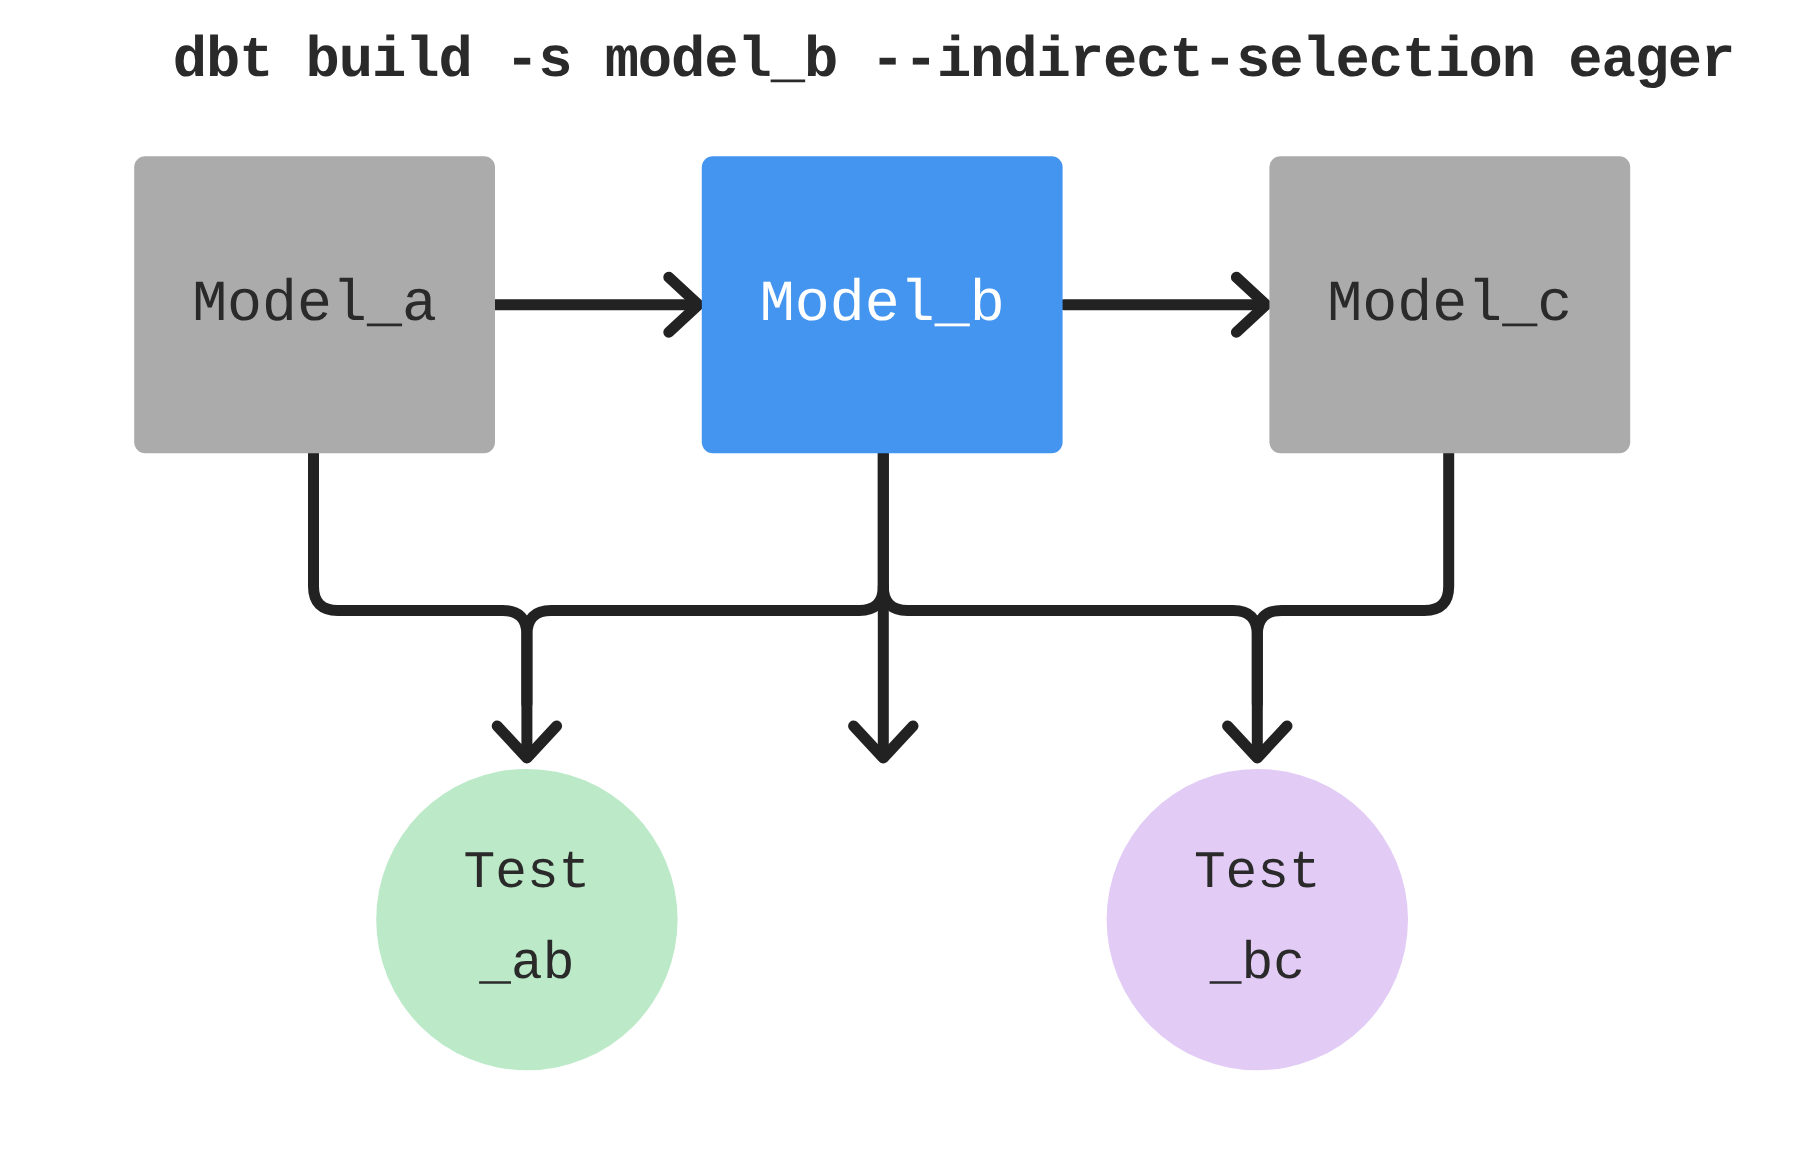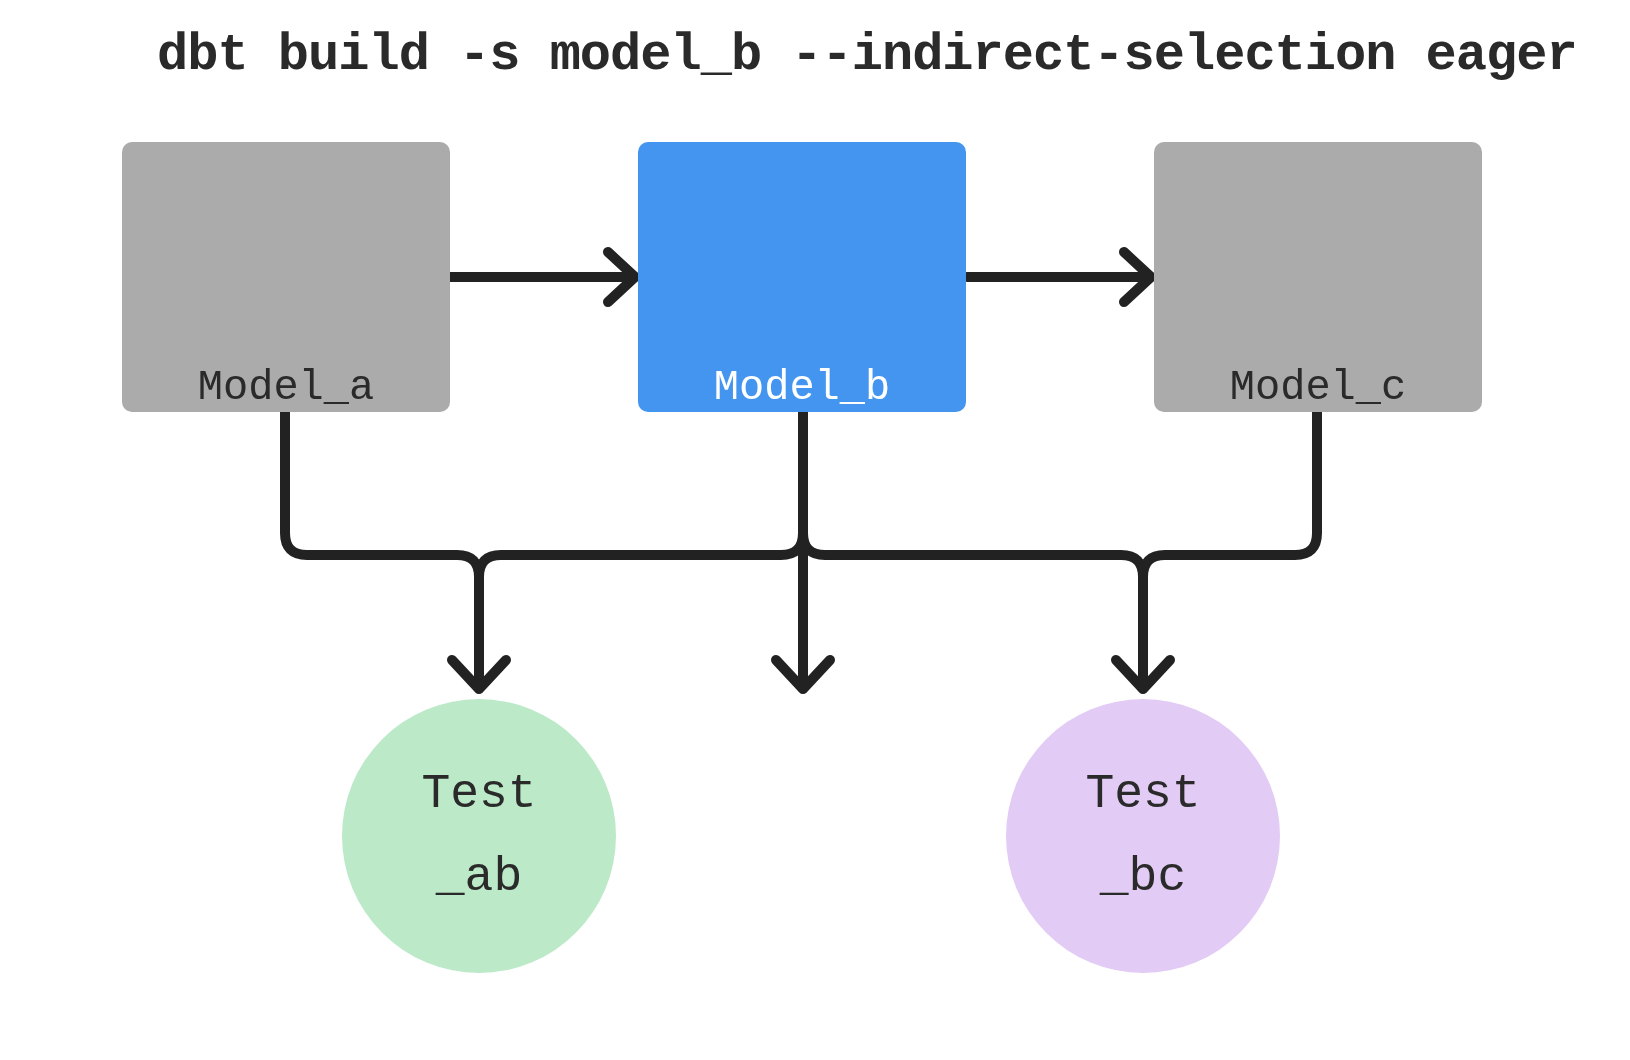--- a/index.html
+++ b/index.html
@@ -34,23 +34,23 @@
     stroke-linecap: round;
     stroke-linejoin: round;
   }
   .model-box {
     position: absolute;
     top: 142px;
     width: 328px;
     height: 270px;
     border-radius: 10px;
     display: flex;
-    align-items: flex-end;
+    align-items: center;
     justify-content: center;
-    font-size: 42px;
+    font-size: 53px;
     font-weight: 400;
     color: var(--text_dark, #262626);
     background: var(--model_inactive, #ababab);
   }
   .model-box.selected {
     background: var(--model_active, #4495ef);
     color: var(--text_light, #ffffff);
   }
   #model-a { left: 122px; }
   #model-b { left: 638px; }

